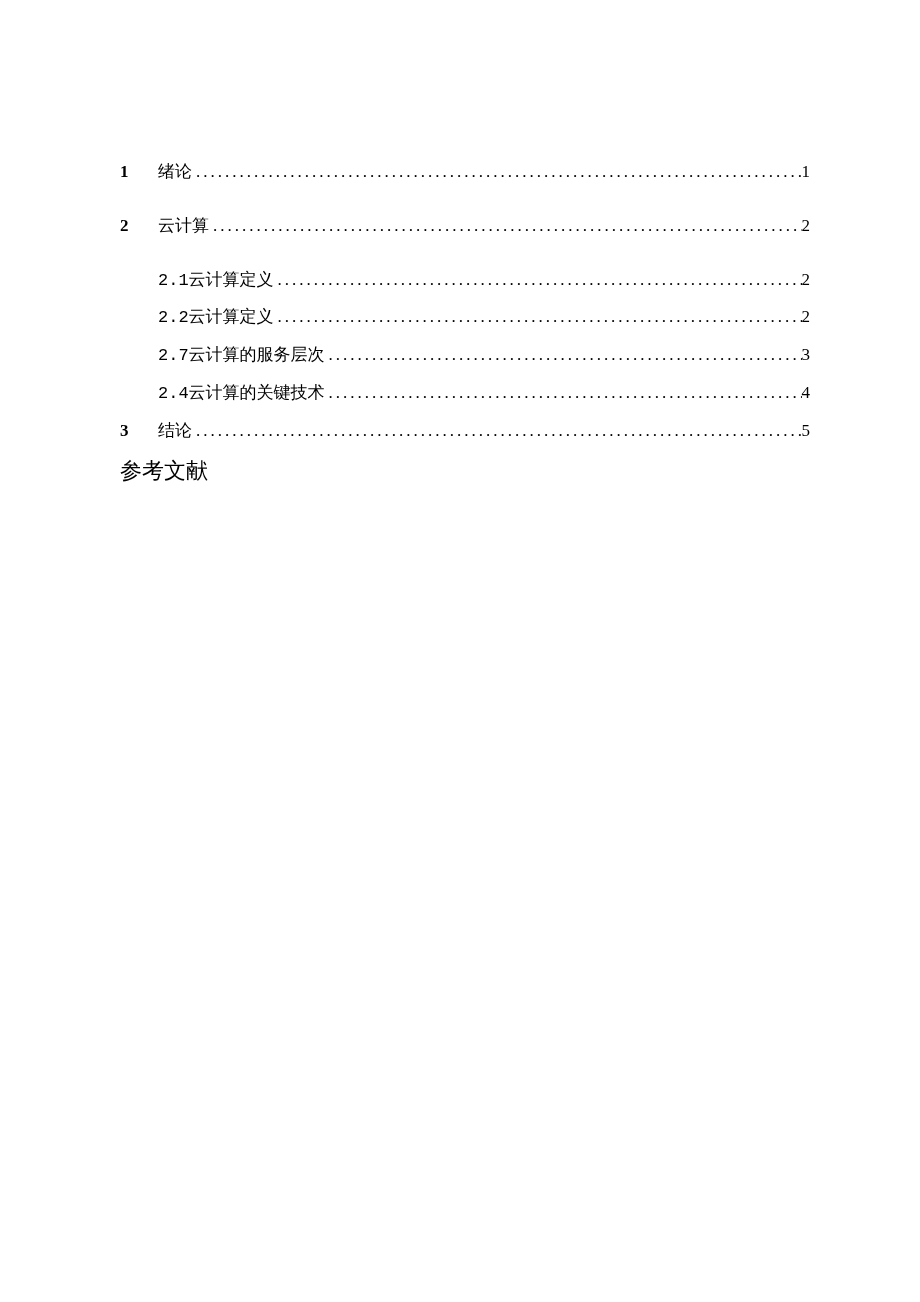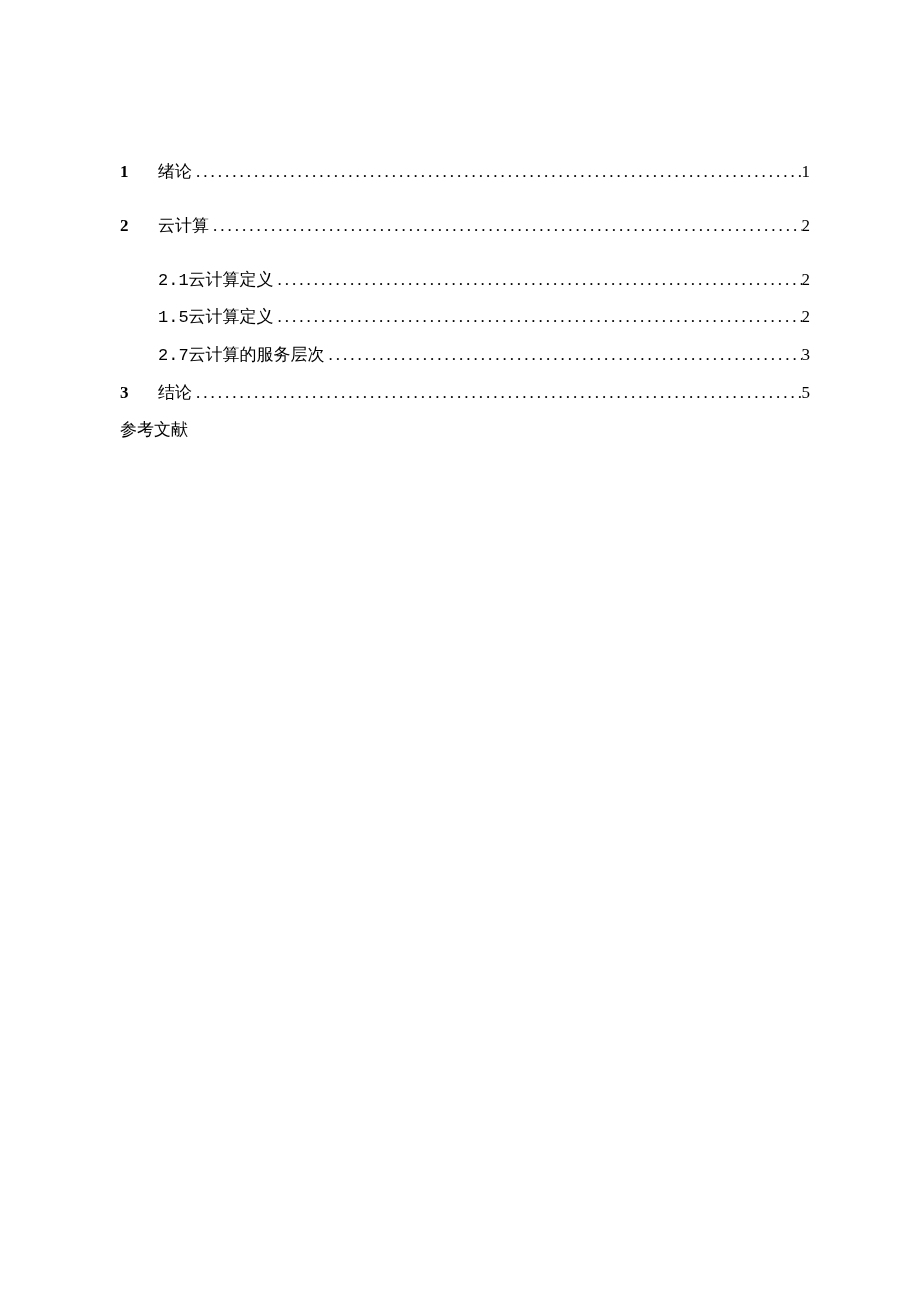--- a/index.html
+++ b/index.html
@@ -55,21 +55,21 @@
     }
     .toc-page {
       flex-shrink: 0;
       font-family: "Times New Roman", serif;
     }
     .toc-indent {
       width: 38px;
       flex-shrink: 0;
     }
     .toc-references {
-      font-size: 17px;
+      font-size: 22px;
       font-family: Liberation Serif, serif;
       margin-top: 2px;
     }
   </style>
 </head>
 <body>
 
 <div>
 
   <div class="toc-entry level1">
@@ -88,32 +88,38 @@
 
   <div class="toc-entry level2">
     <span class="toc-indent"></span>
     <span class="toc-title"><span class="toc-number-inner">2.1</span><span>云计算定义</span></span>
     <span class="toc-dots"></span>
     <span class="toc-page">2</span>
   </div>
 
   <div class="toc-entry level2">
     <span class="toc-indent"></span>
-    <span class="toc-title"><span class="toc-number-inner">1.5</span><span>云计算定义</span></span>
+    <span class="toc-title"><span class="toc-number-inner">2.2</span><span>云计算定义</span></span>
     <span class="toc-dots"></span>
     <span class="toc-page">2</span>
   </div>
 
   <div class="toc-entry level2">
     <span class="toc-indent"></span>
     <span class="toc-title"><span class="toc-number-inner">2.7</span><span>云计算的服务层次</span></span>
     <span class="toc-dots"></span>
     <span class="toc-page">3</span>
   </div>
 
+  <div class="toc-entry level2">
+    <span class="toc-indent"></span>
+    <span class="toc-title"><span class="toc-number-inner">2.4</span><span>云计算的关键技术</span></span>
+    <span class="toc-dots"></span>
+    <span class="toc-page">4</span>
+  </div>
 
   <div class="toc-entry level1" style="margin-bottom:13px;">
     <span class="toc-number">3</span>
     <span class="toc-title">结论</span>
     <span class="toc-dots"></span>
     <span class="toc-page">5</span>
   </div>
 
   <div class="toc-references">参考文献</div>
 

